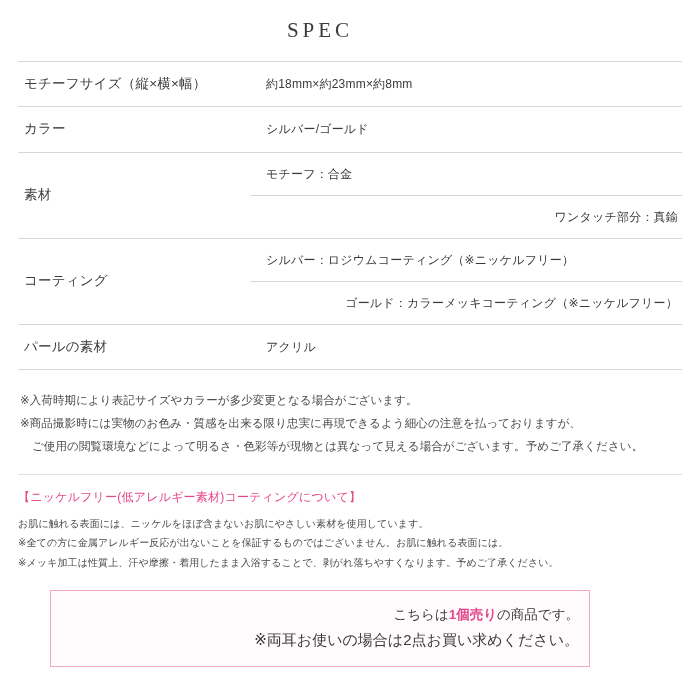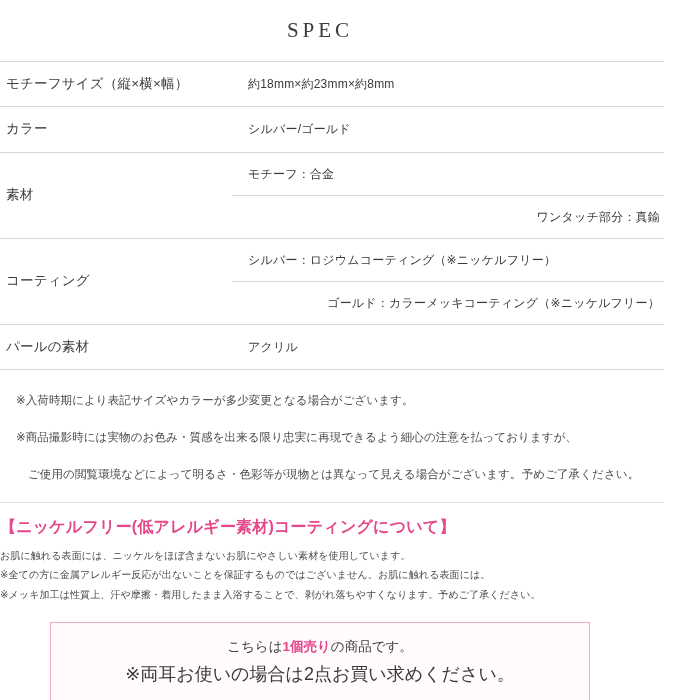--- a/index.html
+++ b/index.html
@@ -11,21 +11,21 @@
     width: 700px;
     height: 700px;
     background: #ffffff;
     font-family: "Liberation Sans", "DejaVu Sans", sans-serif;
     color: #333333;
     overflow: hidden;
   }
   .page {
     width: 640px;
     height: 700px;
-    padding: 0 0;
+    padding: 0 18px;
     position: relative;
   }
 
   
   .spec-title {
     text-align: center;
     font-size: 21px;
     letter-spacing: 4px;
     color: #3b3b3b;
     padding: 18px 0 14px 0;
@@ -69,68 +69,68 @@
 
   
   .notes {
     width: 664px;
     margin: 20px auto 0 auto;
     font-size: 11.5px;
     color: #4a4a4a;
     line-height: 1.85;
     letter-spacing: 0.1px;
   }
-  .notes p { margin: 16px; }
+  .notes p { margin: 2px; }
   .notes p.indent { padding-left: 12px; }
 
   
   .divider {
     width: 664px;
     margin: 16px auto 14px auto;
     border-top: 1px solid #e2e2e2;
   }
 
   
   .nf-heading {
     width: 664px;
     margin: 0 auto;
-    font-size: 16px;
-    font-weight: bold;
+    font-size: 12px;
+    font-weight: normal;
     color: #e4478a;
     letter-spacing: 0.2px;
     padding-bottom: 8px;
   }
   .nf-body {
     width: 664px;
     margin: 0 auto;
     font-size: 10px;
     color: #4a4a4a;
     line-height: 1.95;
     letter-spacing: 0.1px;
   }
   .nf-body p { margin: 0; }
 
   
   .callout {
     width: 540px;
     margin: 18px auto 0 auto;
     border: 1px solid #f0a8c6;
     background: #fffafc;
-    text-align: center;
+    text-align: right;
     padding: 12px 10px 13px 10px;
     font-size: 13.5px;
     color: #3a3a3a;
     line-height: 1.75;
   }
   .callout .strong-pink {
     color: #e4478a;
     font-weight: bold;
   }
   .callout .line2 {
-    font-size: 18px;
+    font-size: 15px;
   }
 </style>
 </head>
 <body>
 
 <div class="page">
 
   <div class="spec-title">SPEC</div>
 
   <table class="spec">

